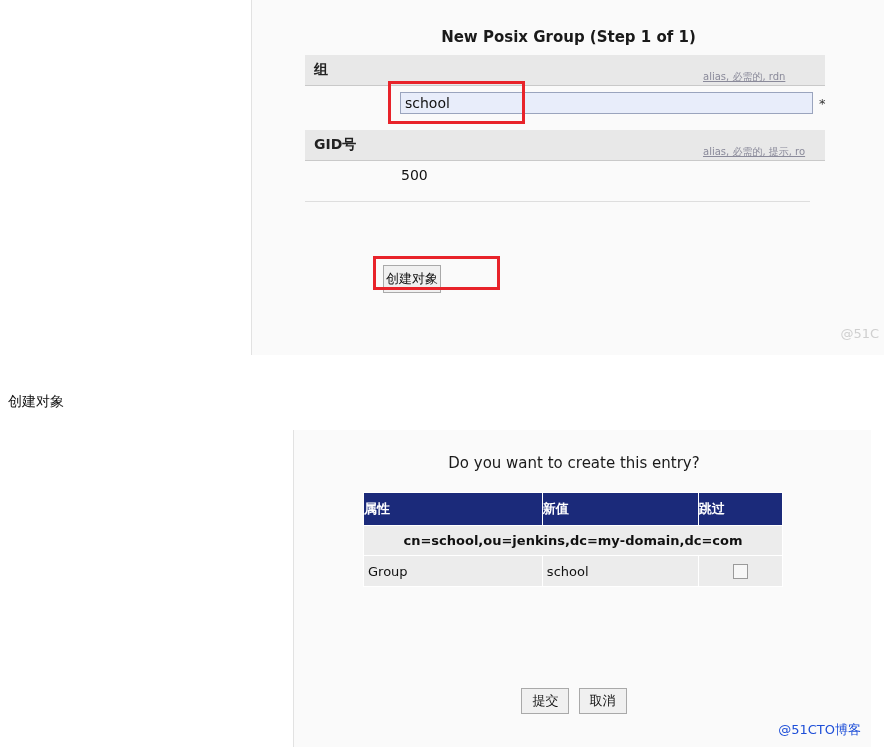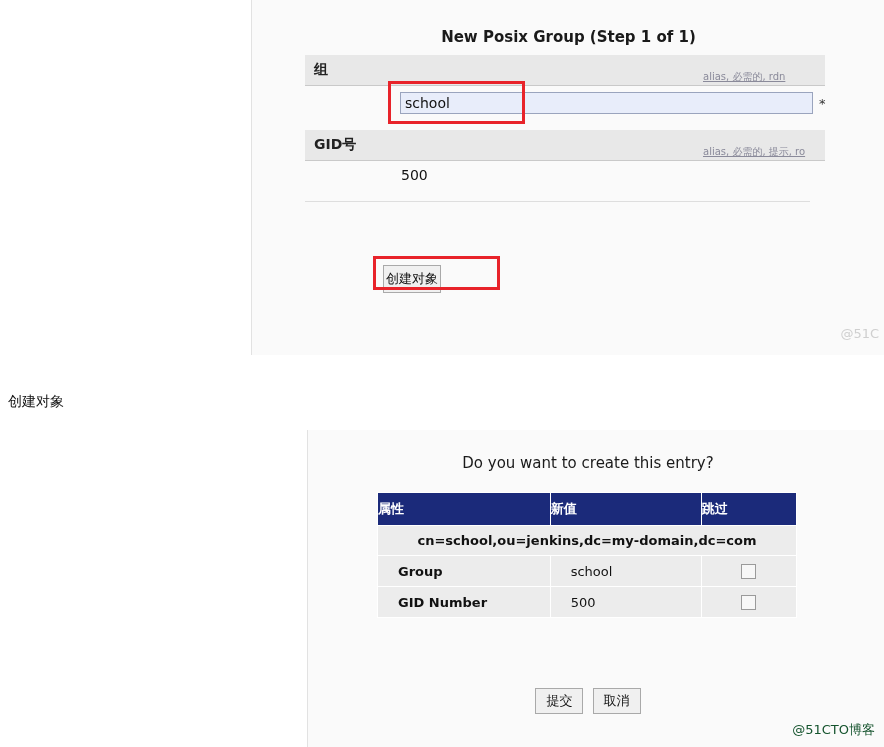--- a/index.html
+++ b/index.html
@@ -170,21 +170,21 @@
     position: absolute;
     left: 8px;
     top: 393px;
     font-size: 14px;
     color: #111;
   }
 
   
   .panel2 {
     position: absolute;
-    left: 307px;
+    left: 293px;
     top: 430px;
     width: 577px;
     height: 317px;
     background: #fafafa;
     border-left: 1px solid #e2e2e2;
   }
   .panel2-title {
     position: absolute;
     left: 0;
     top: 24px;
@@ -206,31 +206,31 @@
     color: #ffffff;
     font-weight: bold;
     text-align: left;
     padding: 7px 0;
     border: 1px solid #ffffff;
     font-size: 13px;
   }
   .conf-table td {
     background: #ececec;
     border: 1px solid #ffffff;
-    padding: 7px 20px;
+    padding: 7px 4px;
     color: #111;
     font-size: 13px;
   }
   .conf-table td.dn {
     font-weight: bold;
     text-align: center;
     background: #ececec;
   }
   .conf-table td.attr {
-    font-weight: bold;
+    font-weight: normal;
     width: 180px;
   }
   .conf-table td.val {
     width: 155px;
   }
   .conf-table td.skip {
     width: 80px;
     text-align: center;
   }
   .cb {
@@ -256,21 +256,21 @@
     background: #f0f0f0;
     border: 1px solid #a9a9a9;
     color: #111;
     cursor: pointer;
   }
   .wm2 {
     position: absolute;
     right: 10px;
     bottom: 8px;
     font-size: 13px;
-    color: #14532d;
+    color: #1d4ed8;
   }
 </style>
 </head>
 <body>
 
 <div id="page">
 
   <div class="panel1">
 
     <div class="panel1-title">New Posix Group (Step 1 of 1)</div>
@@ -321,25 +321,20 @@
       </thead>
       <tbody>
         <tr>
           <td class="dn" colspan="3">cn=school,ou=jenkins,dc=my-domain,dc=com</td>
         </tr>
         <tr>
           <td class="attr">Group</td>
           <td class="val">school</td>
           <td class="skip"><span class="cb"></span></td>
         </tr>
-        <tr>
-          <td class="attr">GID Number</td>
-          <td class="val">500</td>
-          <td class="skip"><span class="cb"></span></td>
-        </tr>
       </tbody>
     </table>
 
     <div class="btn-row">
       <button>提交</button>
       <button>取消</button>
     </div>
 
     <div class="wm2">@51CTO博客</div>
   </div>

